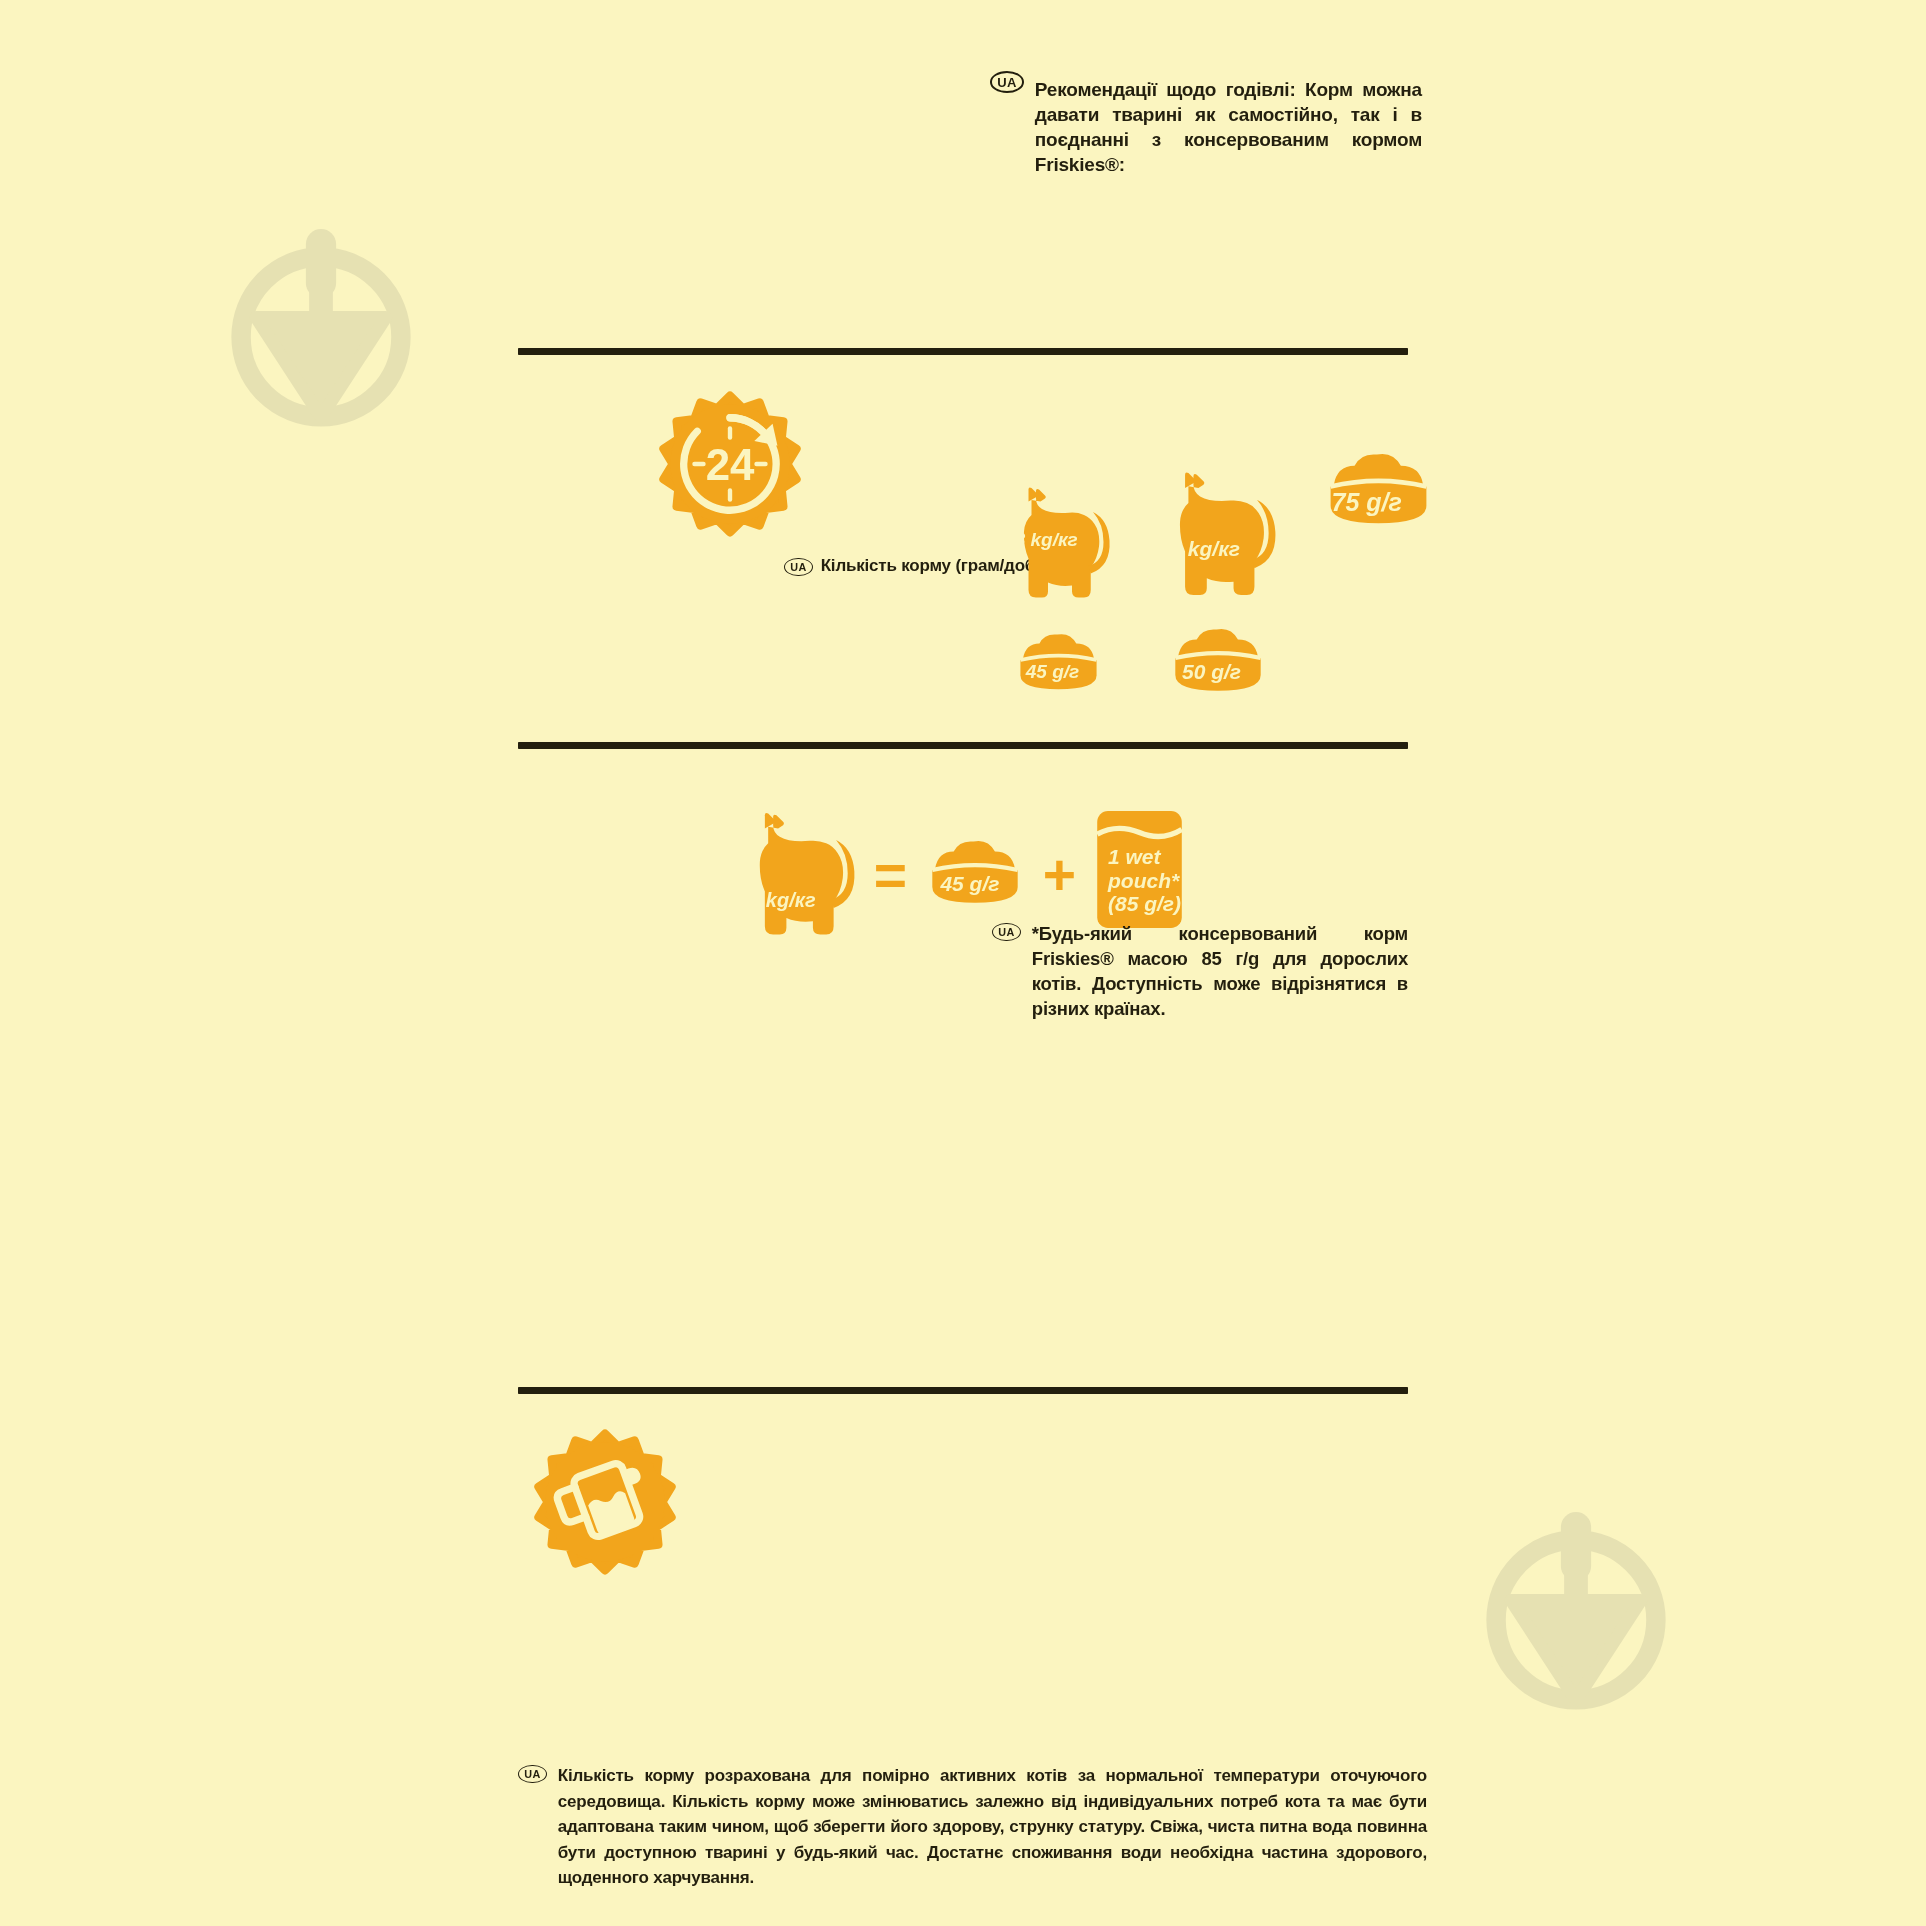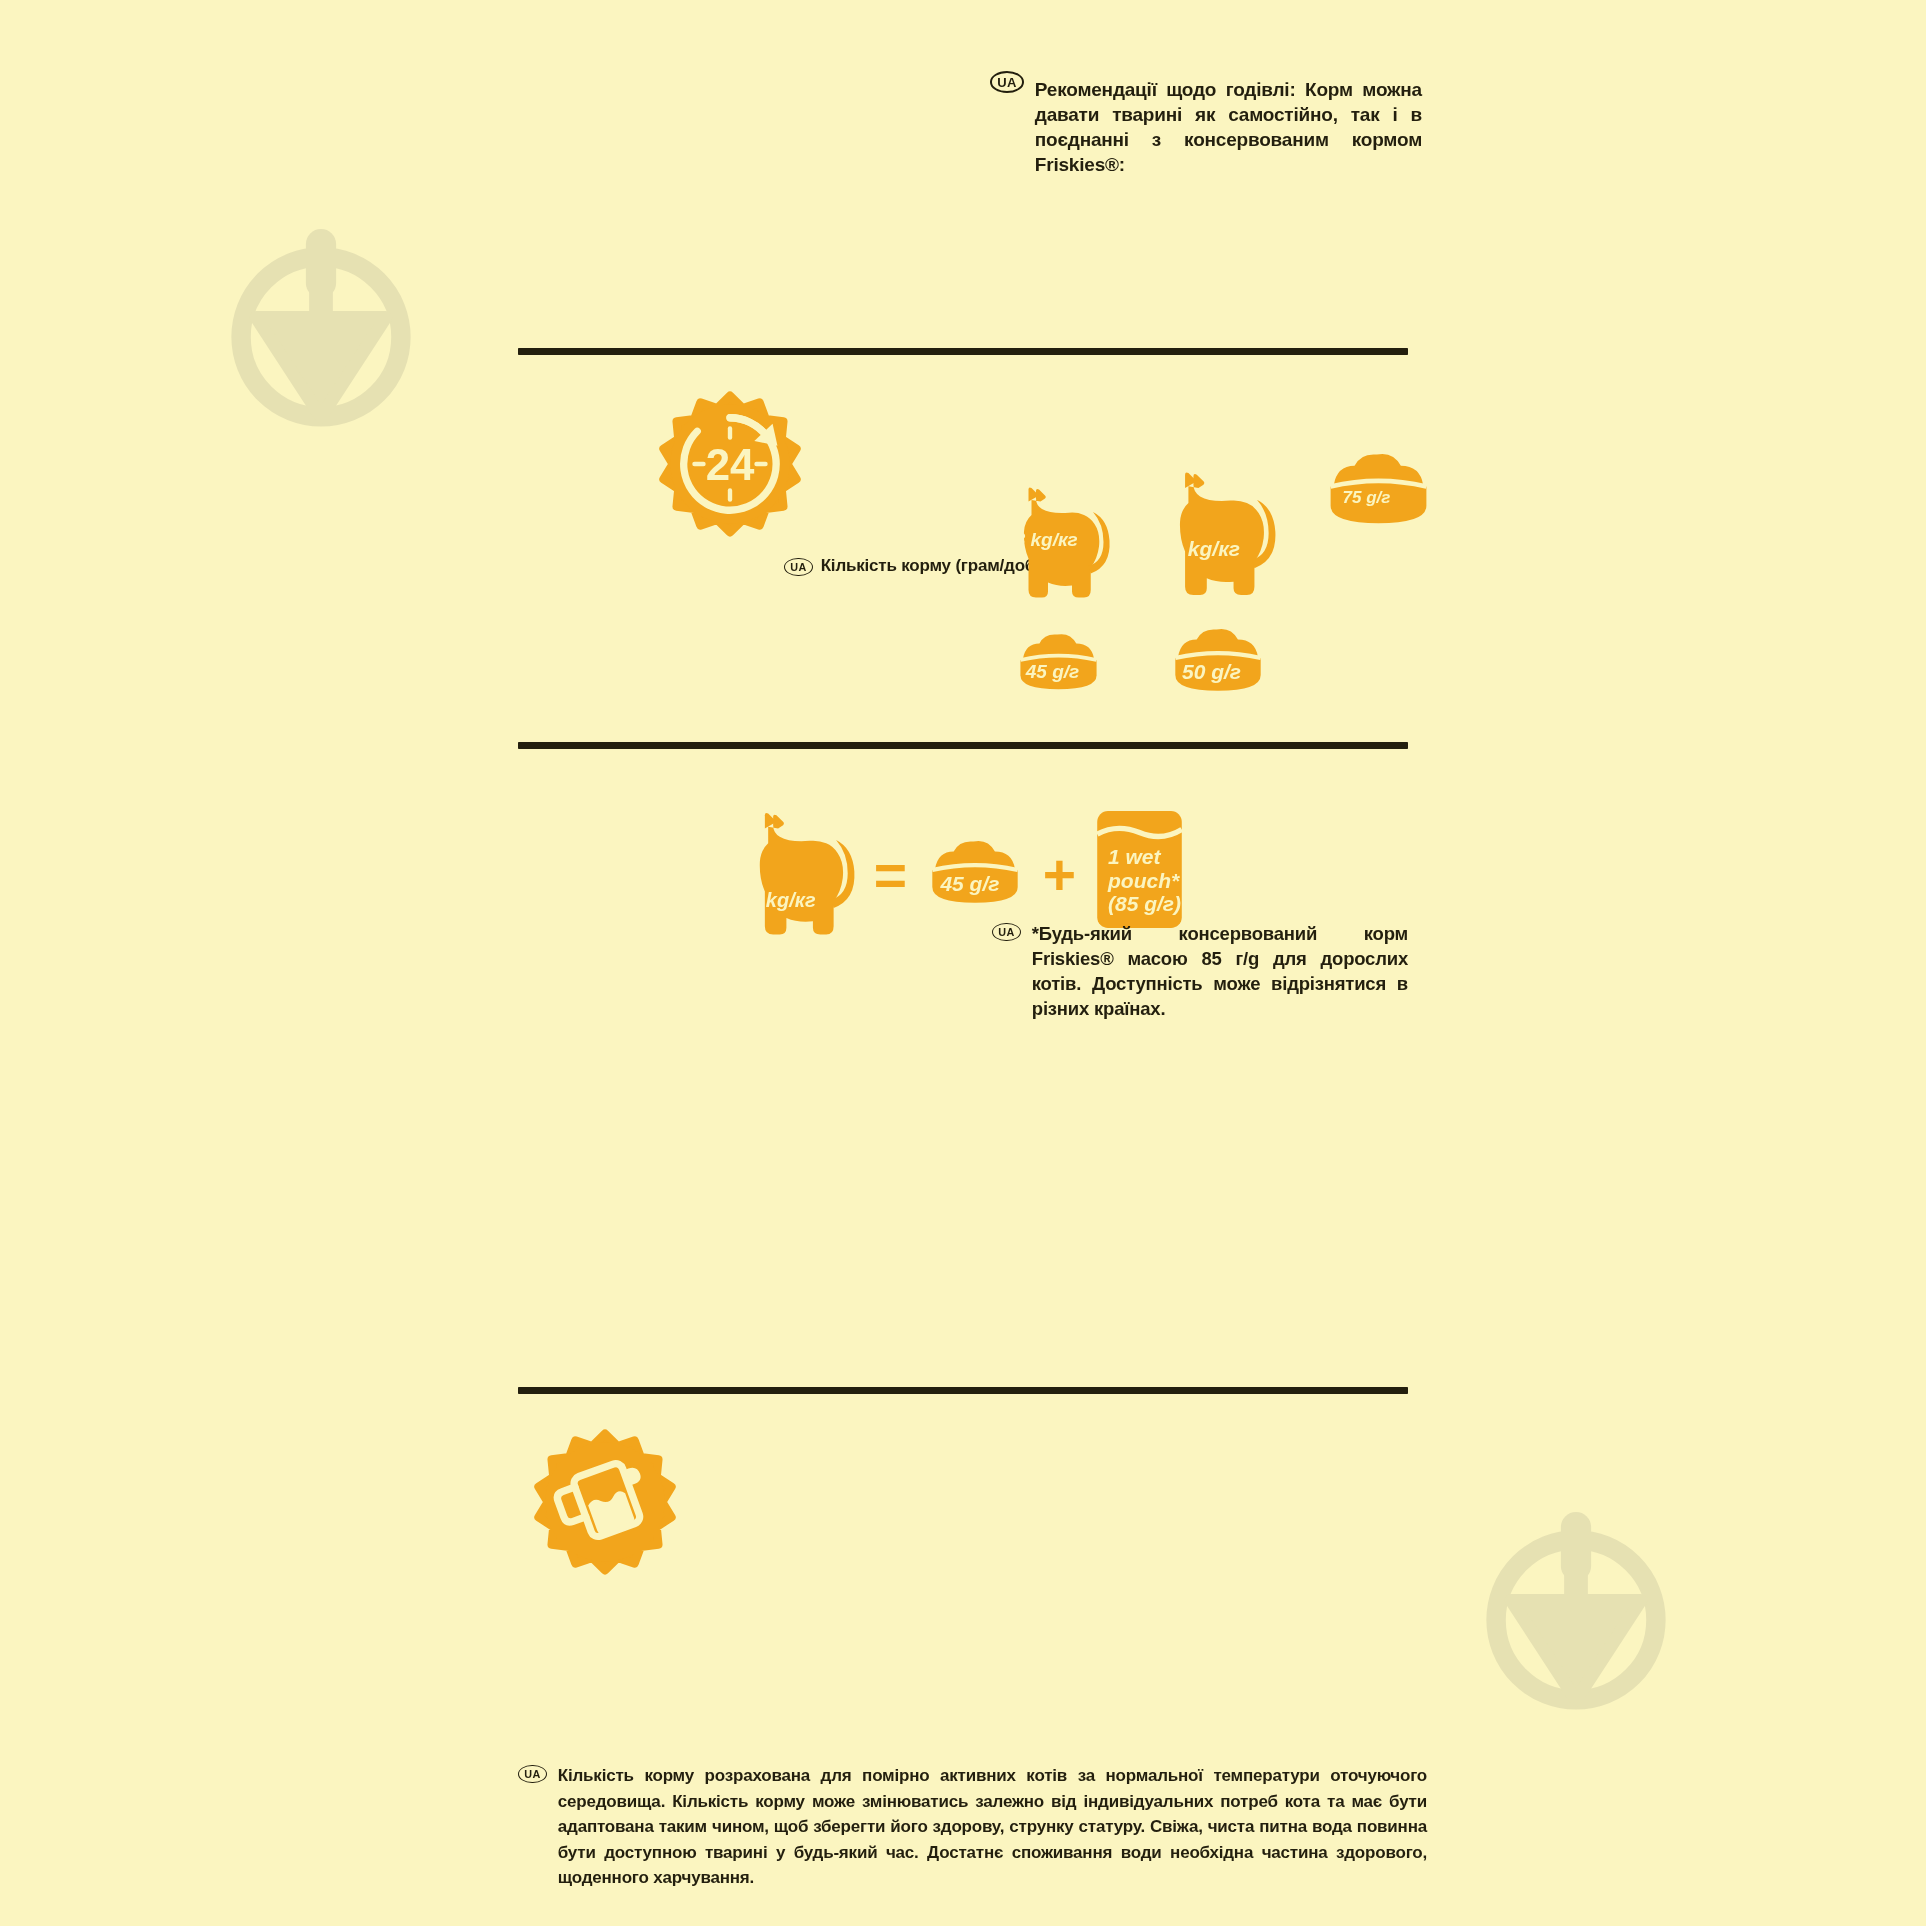--- a/index.html
+++ b/index.html
@@ -208,21 +208,21 @@
       </div>
     </div>
 
     <div class="col">
       <div class="bowl-wrap" style="margin-top:1.5px;">
         <svg width="113" height="83" viewBox="0 0 140 104">
           <path d="M14 50 Q18 26 40 26 Q48 10 68 12 Q88 8 98 26 Q122 26 126 50 Z" fill="#F2A51C"></path>
           <path d="M10 52 Q70 38 130 52 L130 76 Q130 98 70 98 Q10 98 10 76 Z" fill="#F2A51C"></path>
           <path d="M10 52 Q70 38 130 52" fill="none" stroke="#FBF5C0" stroke-width="6"></path>
         </svg>
-        <div class="bowl-label" style="font-size:17px;left:21px;top:43px;">75 g/г</div>
+        <div class="bowl-label" style="font-size:25px;left:10px;top:43px;">75 g/г</div>
       </div>
     </div>
   </div>
 
   <div class="mix">
 
     <div class="cat-wrap" style="width:116px;height:154px;align-items:flex-end;">
       <svg width="116" height="151" viewBox="0 0 140 180">
         <path d="M34 30 L34 50 Q25 58 24 72 Q23 92 30 108 L30 150 Q30 160 40 160 L48 160 Q56 160 56 152 L56 140 Q70 146 88 144 L88 152 Q88 160 97 160 L104 160 Q113 160 113 150 L113 120 Q122 108 124 92 Q126 74 118 62 Q112 53 104 50 Q95 46 84 47 Q60 49 48 42 Q40 37 40 28 L40 18 Q40 14 44 16 L52 24 Q54 26 52 28 L46 32 Z" fill="#F2A51C"></path>
         <path d="M30 32 L30 16 Q30 12 34 14 L44 24 Z" fill="#F2A51C"></path>

